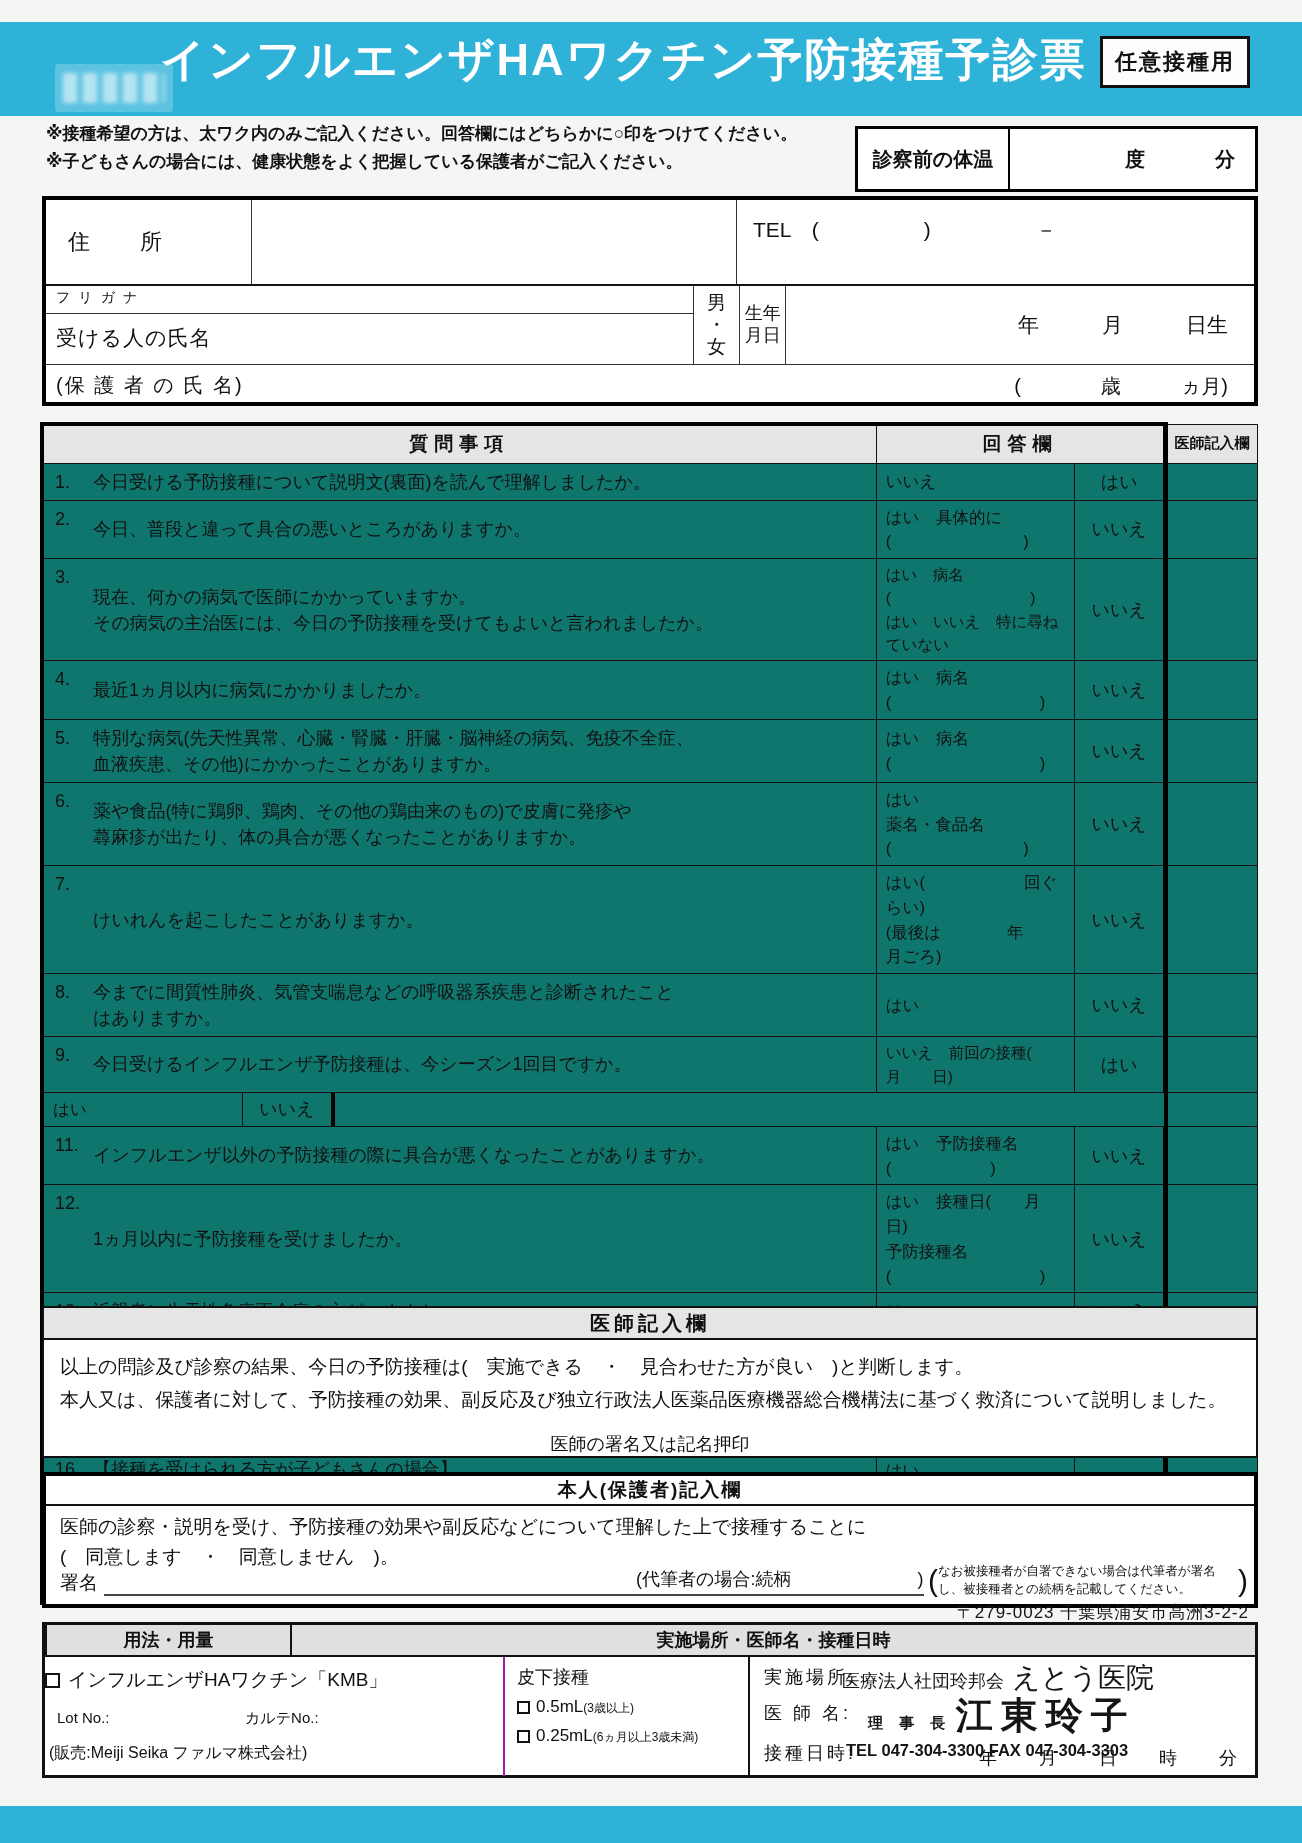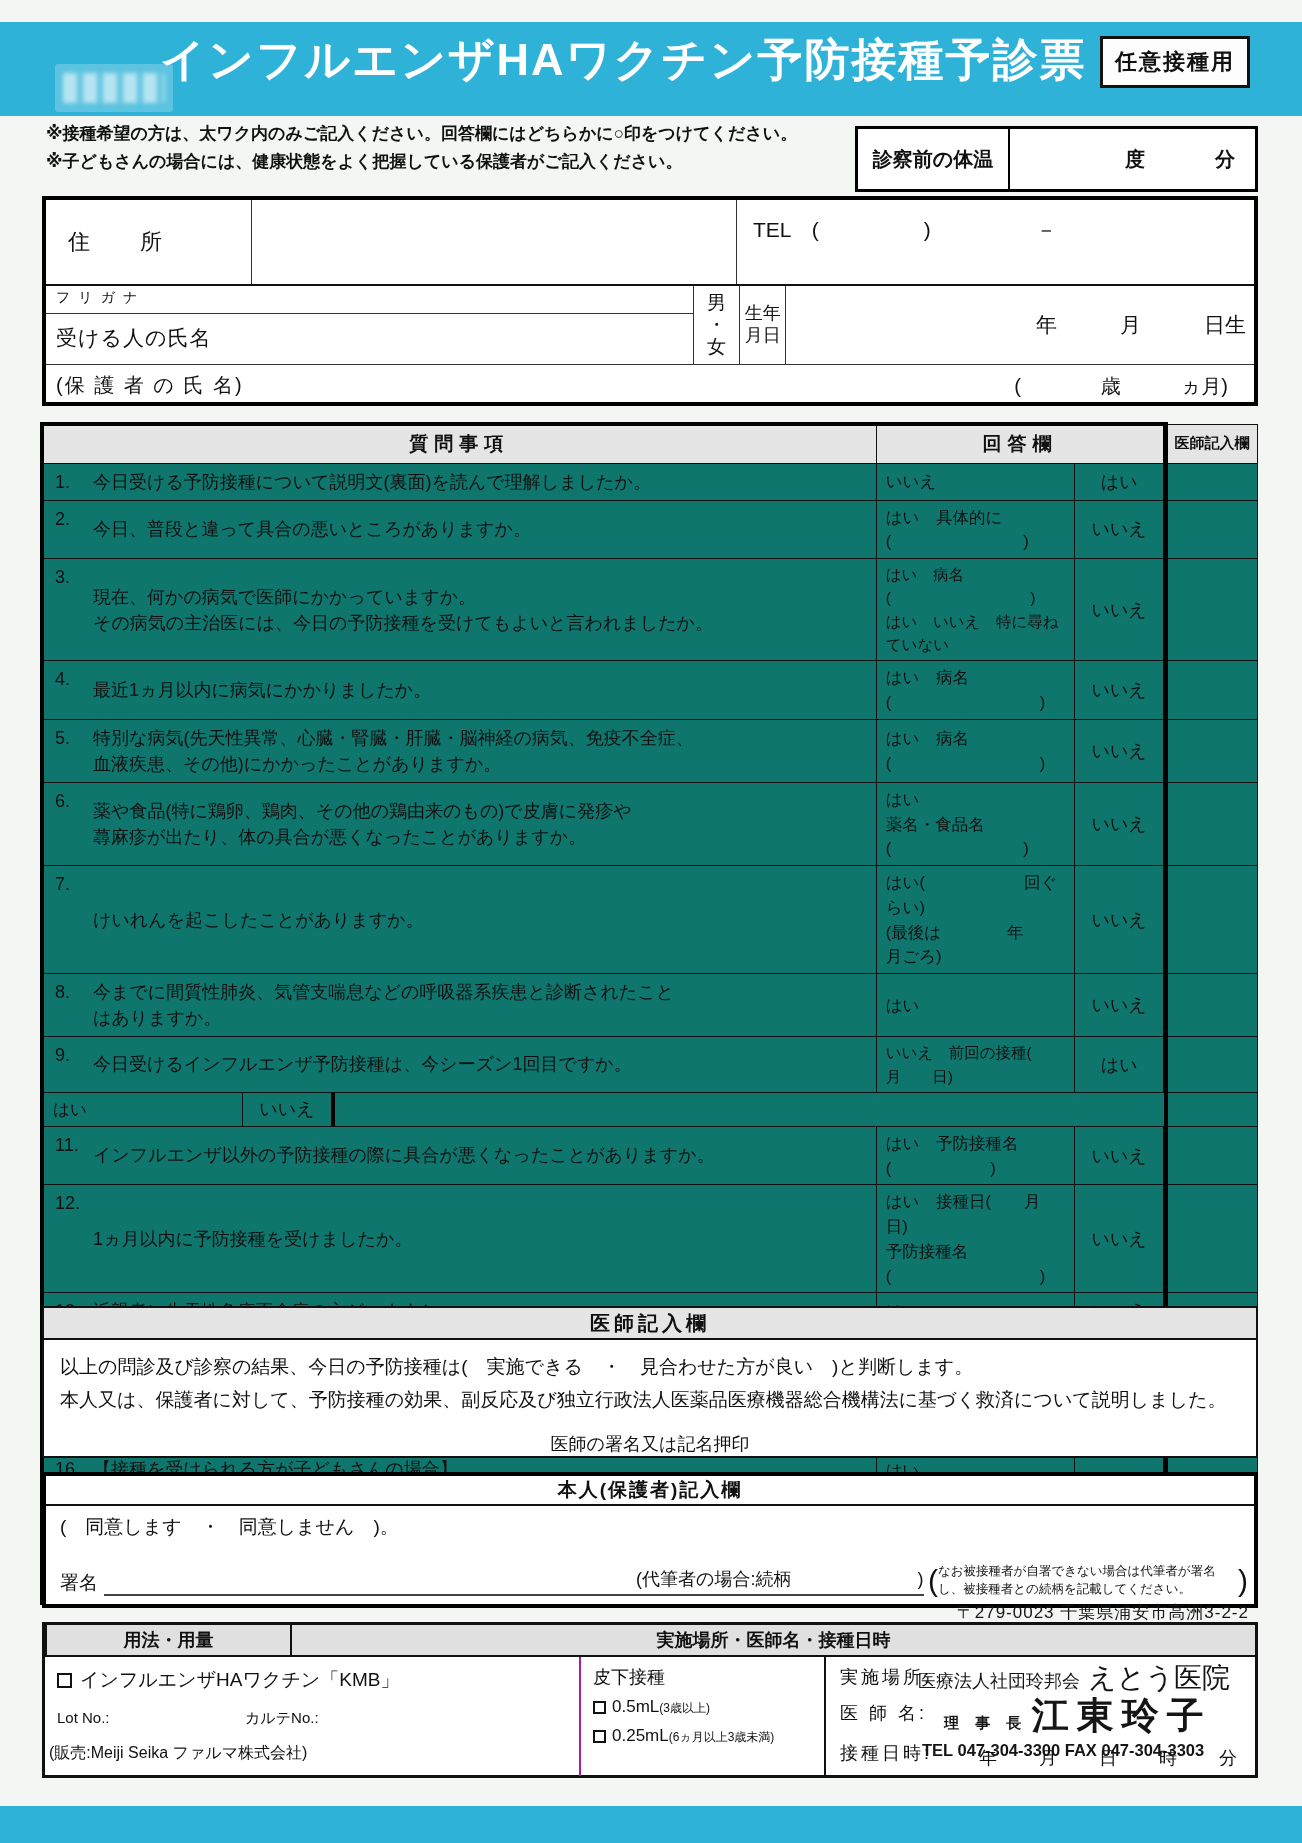--- a/index.html
+++ b/index.html
@@ -52,21 +52,21 @@
   .row-mid { position:relative; height:78px; display:flex; }
   .mid-left { width:651px; position:relative; }
   .furigana { position:absolute; left:10px; top:3px; font-size:14px; letter-spacing:8px; }
   .furigana-line { position:absolute; left:0; right:0; top:27px; border-bottom:1.5px solid #333; }
   .name-label { position:absolute; left:10px; top:38px; font-size:21px; letter-spacing:1px; }
   .sex-cell { width:47px; border-left:1.5px solid #333; display:flex; flex-direction:column; align-items:center;
     justify-content:center; font-size:19px; line-height:1.15; }
   .birth-cell { width:46px; border-left:1.5px solid #333; display:flex; align-items:center; justify-content:center;
     font-size:18px; white-space:pre-line; text-align:center; line-height:1.2; }
   .bdate-cell { width:472px; border-left:1.5px solid #333; display:flex; align-items:center; justify-content:flex-end;
-    padding-right:8px; font-size:21px; }
+    padding-right:26px; font-size:21px; }
   .row-guard { position:relative; height:42px; border-top:1.5px solid #333; display:flex; align-items:center; }
   .guard-label { padding-left:10px; font-size:20px; letter-spacing:2px; }
   .age-cell { position:absolute; right:26px; top:8px; font-size:20px; }
   
   .qtable { position:absolute; left:42px; top:424px; width:1216px; background:#0f766e; border:1.5px solid #111; }
   .qrow { display:flex; border-top:1.5px solid #111; }
   .qrow:first-child { border-top:none; }
   .hdr { background:#e5e5e5; font-weight:700; }
   .c-q { width:834px; position:relative; padding:5px 6px 5px 50px; font-size:18px; line-height:1.45;
     white-space:pre-line; display:flex; flex-direction:column; justify-content:center; }
@@ -100,21 +100,21 @@
     display:flex; align-items:center; }
   .consent-note .paren { font-size:30px; font-weight:300; }
   
   .vax-box { position:absolute; left:42px; top:1622px; width:1216px; height:156px; background:#fff; border:3px solid #111; }
   .vax-head { height:32px; background:#e0e0e0; border-bottom:2px solid #111; display:flex; }
   .vax-head > div { display:flex; align-items:center; justify-content:center; font-size:18px; font-weight:700; }
   .vh1 { width:458px; }
   .vh2 { width:245px; border-left:2px solid #111; }
   .vh3 { flex:1; border-left:2px solid #111; }
   .vax-body { display:flex; height:119px; }
-  .vc1 { width:534px; position:relative; padding:10px 10px 6px 12px; }
+  .vc1 { width:458px; position:relative; padding:10px 10px 6px 0; }
   .vc2 { width:245px; border-left:2px solid #a21caf; position:relative; padding:8px 16px 6px 12px; }
   .vc3 { flex:1; border-left:2px solid #111; position:relative; }
   .cb { display:inline-block; width:15px; height:15px; border:2px solid #111; vertical-align:-2px; margin-right:8px; background:#fff; }
   .cb-s { width:13px; height:13px; margin-right:6px; }
   .vax-name { font-size:19px; }
   .lot-line { position:absolute; left:12px; top:52px; font-size:15px; }
   .karte { position:absolute; left:200px; top:52px; font-size:15px; }
   .seller { position:absolute; left:4px; top:86px; font-size:16px; }
   .route { font-size:18px; margin-bottom:8px; }
   .dose { font-size:17px; margin-bottom:9px; white-space:nowrap; }
@@ -354,20 +354,21 @@
     <div class="doc-body">
       <div>以上の問診及び診察の結果、今日の予防接種は(　実施できる　・　見合わせた方が良い　)と判断します。</div>
       <div>本人又は、保護者に対して、予防接種の効果、副反応及び独立行政法人医薬品医療機器総合機構法に基づく救済について説明しました。</div>
       <div class="doc-sign">医師の署名又は記名押印</div>
     </div>
   </div>
 
   <div class="consent-box">
     <div class="consent-head">本人(保護者)記入欄</div>
     <div class="consent-body">
+      <div>医師の診察・説明を受け、予防接種の効果や副反応などについて理解した上で接種することに</div>
       <div>(　同意します　・　同意しません　)。</div>
       <div class="sig-line"></div>
       <div class="sig-label">署名</div>
       <div class="proxy-label">(代筆者の場合:続柄　　　　　　　)</div>
       <div class="consent-note">
         <span class="paren">(</span>
         <span>なお被接種者が自署できない場合は代筆者が署名し、被接種者との続柄を記載してください。</span>
         <span class="paren">)</span>
       </div>
     </div>

